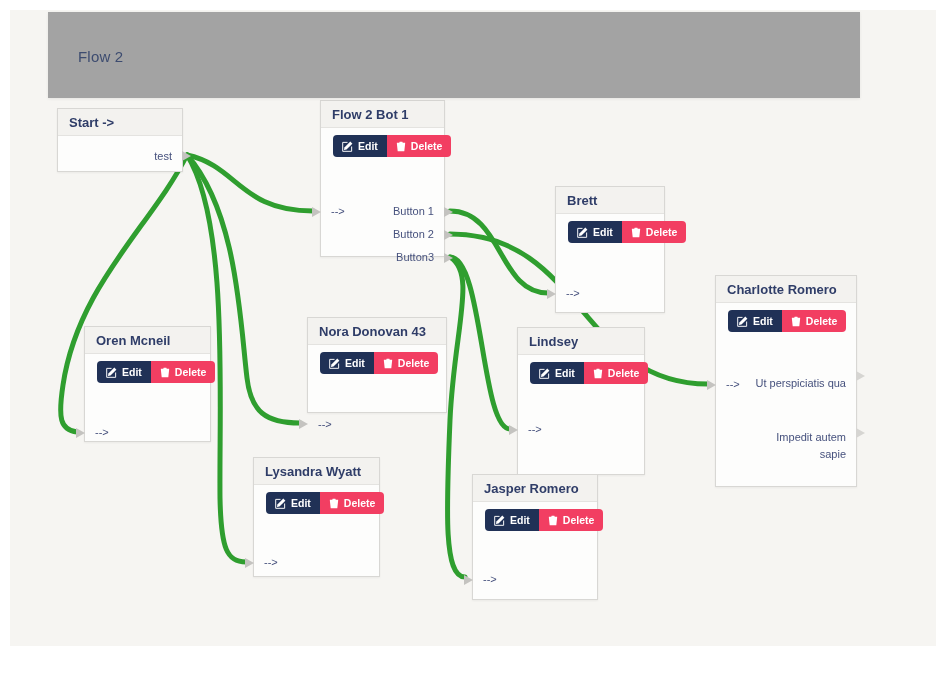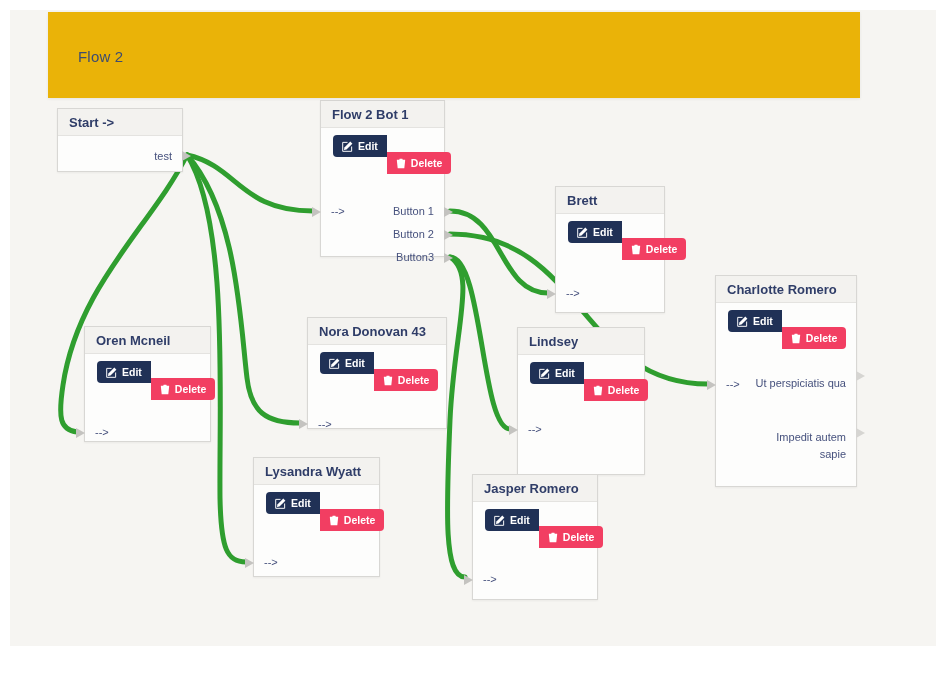--- a/index.html
+++ b/index.html
@@ -6,21 +6,21 @@
   body{
     width:946px;height:691px;position:relative;overflow:hidden;
     background:#ffffff;font-family:"Liberation Sans",sans-serif;
   }
   .canvas{
     position:absolute;left:10px;top:10px;width:926px;height:636px;
     background:#f6f5f2;z-index:0;
   }
   .topbar{
     position:absolute;left:48px;top:12px;width:812px;height:86px;
-    background:#eab308;z-index:3;box-shadow:0 1px 3px rgba(0,0,0,.07);
+    background:#a3a3a3;z-index:3;box-shadow:0 1px 3px rgba(0,0,0,.07);
   }
   .topbar-title{
     position:absolute;left:30px;top:36px;font-size:15px;color:#3d4c70;
     letter-spacing:.2px;
   }
   svg.wires{position:absolute;left:0;top:0;z-index:1;}
   svg.wires path{stroke:#2f9e2f;stroke-width:5;fill:none;stroke-linecap:round;}
   .node{
     position:absolute;z-index:2;background:#fdfdfc;
     border:1px solid #d8d7d4;box-shadow:0 1px 2px rgba(0,0,0,.05);
@@ -32,21 +32,21 @@
     white-space:nowrap;overflow:hidden;
   }
   .btn-row{display:flex;padding:7px 0 0 12px;}
   .btn{
     display:inline-flex;align-items:center;gap:5px;color:#fff;
     font-size:10.5px;font-weight:bold;padding:8px 9px;height:22px;
     cursor:pointer;border:none;
   }
   .btn svg{display:block;}
   .btn.edit{background:#203156;border-radius:4px 0 0 4px;}
-  .btn.delete{background:#f23e62;border-radius:0 4px 4px 0;margin-top:17px;}
+  .btn.delete{background:#f23e62;border-radius:0 4px 4px 0;}
   .io-label{
     position:absolute;font-size:11px;color:#46517d;line-height:13px;
     white-space:nowrap;
   }
   .io-label.in{left:10px;}
   .io-label.out{right:10px;text-align:right;}
   .io-label.wrap{white-space:normal;line-height:17px;width:92px;}
   .tri{
     position:absolute;width:0;height:0;
     border-top:5px solid transparent;border-bottom:5px solid transparent;
@@ -169,21 +169,21 @@
       <svg width="10" height="11" viewBox="0 0 14 16">
           <path fill="#fff" d="M1 4h12l-1.2 11H2.2L1 4zm4-3h4l.5 1.5H13V4H1V2.5h3.5L5 1z"></path>
         </svg>
       <span>Delete</span>
     </button>
   </div>
   <span class="io-label in" style="top:99px">--&gt;</span>
   <span class="tri in-tri" style="top:101px"></span>
 </div>
 
-<div class="node" style="left:307px;top:317px;width:140px;height:112px;">
+<div class="node" style="left:307px;top:317px;width:140px;height:96px;">
   <div class="node-header">Nora Donovan 43</div>
   <div class="btn-row">
     <button class="btn edit">
       <svg width="11" height="11" viewBox="0 0 16 16">
           <path fill="#fff" d="M12.1.9l3 3-8.6 8.6-3.7.7.7-3.7L12.1.9z"></path>
           <path fill="none" stroke="#fff" stroke-width="1.4" d="M8 2H1v13h13V8"></path>
         </svg>
       <span>Edit</span>
     </button>
     <button class="btn delete">

